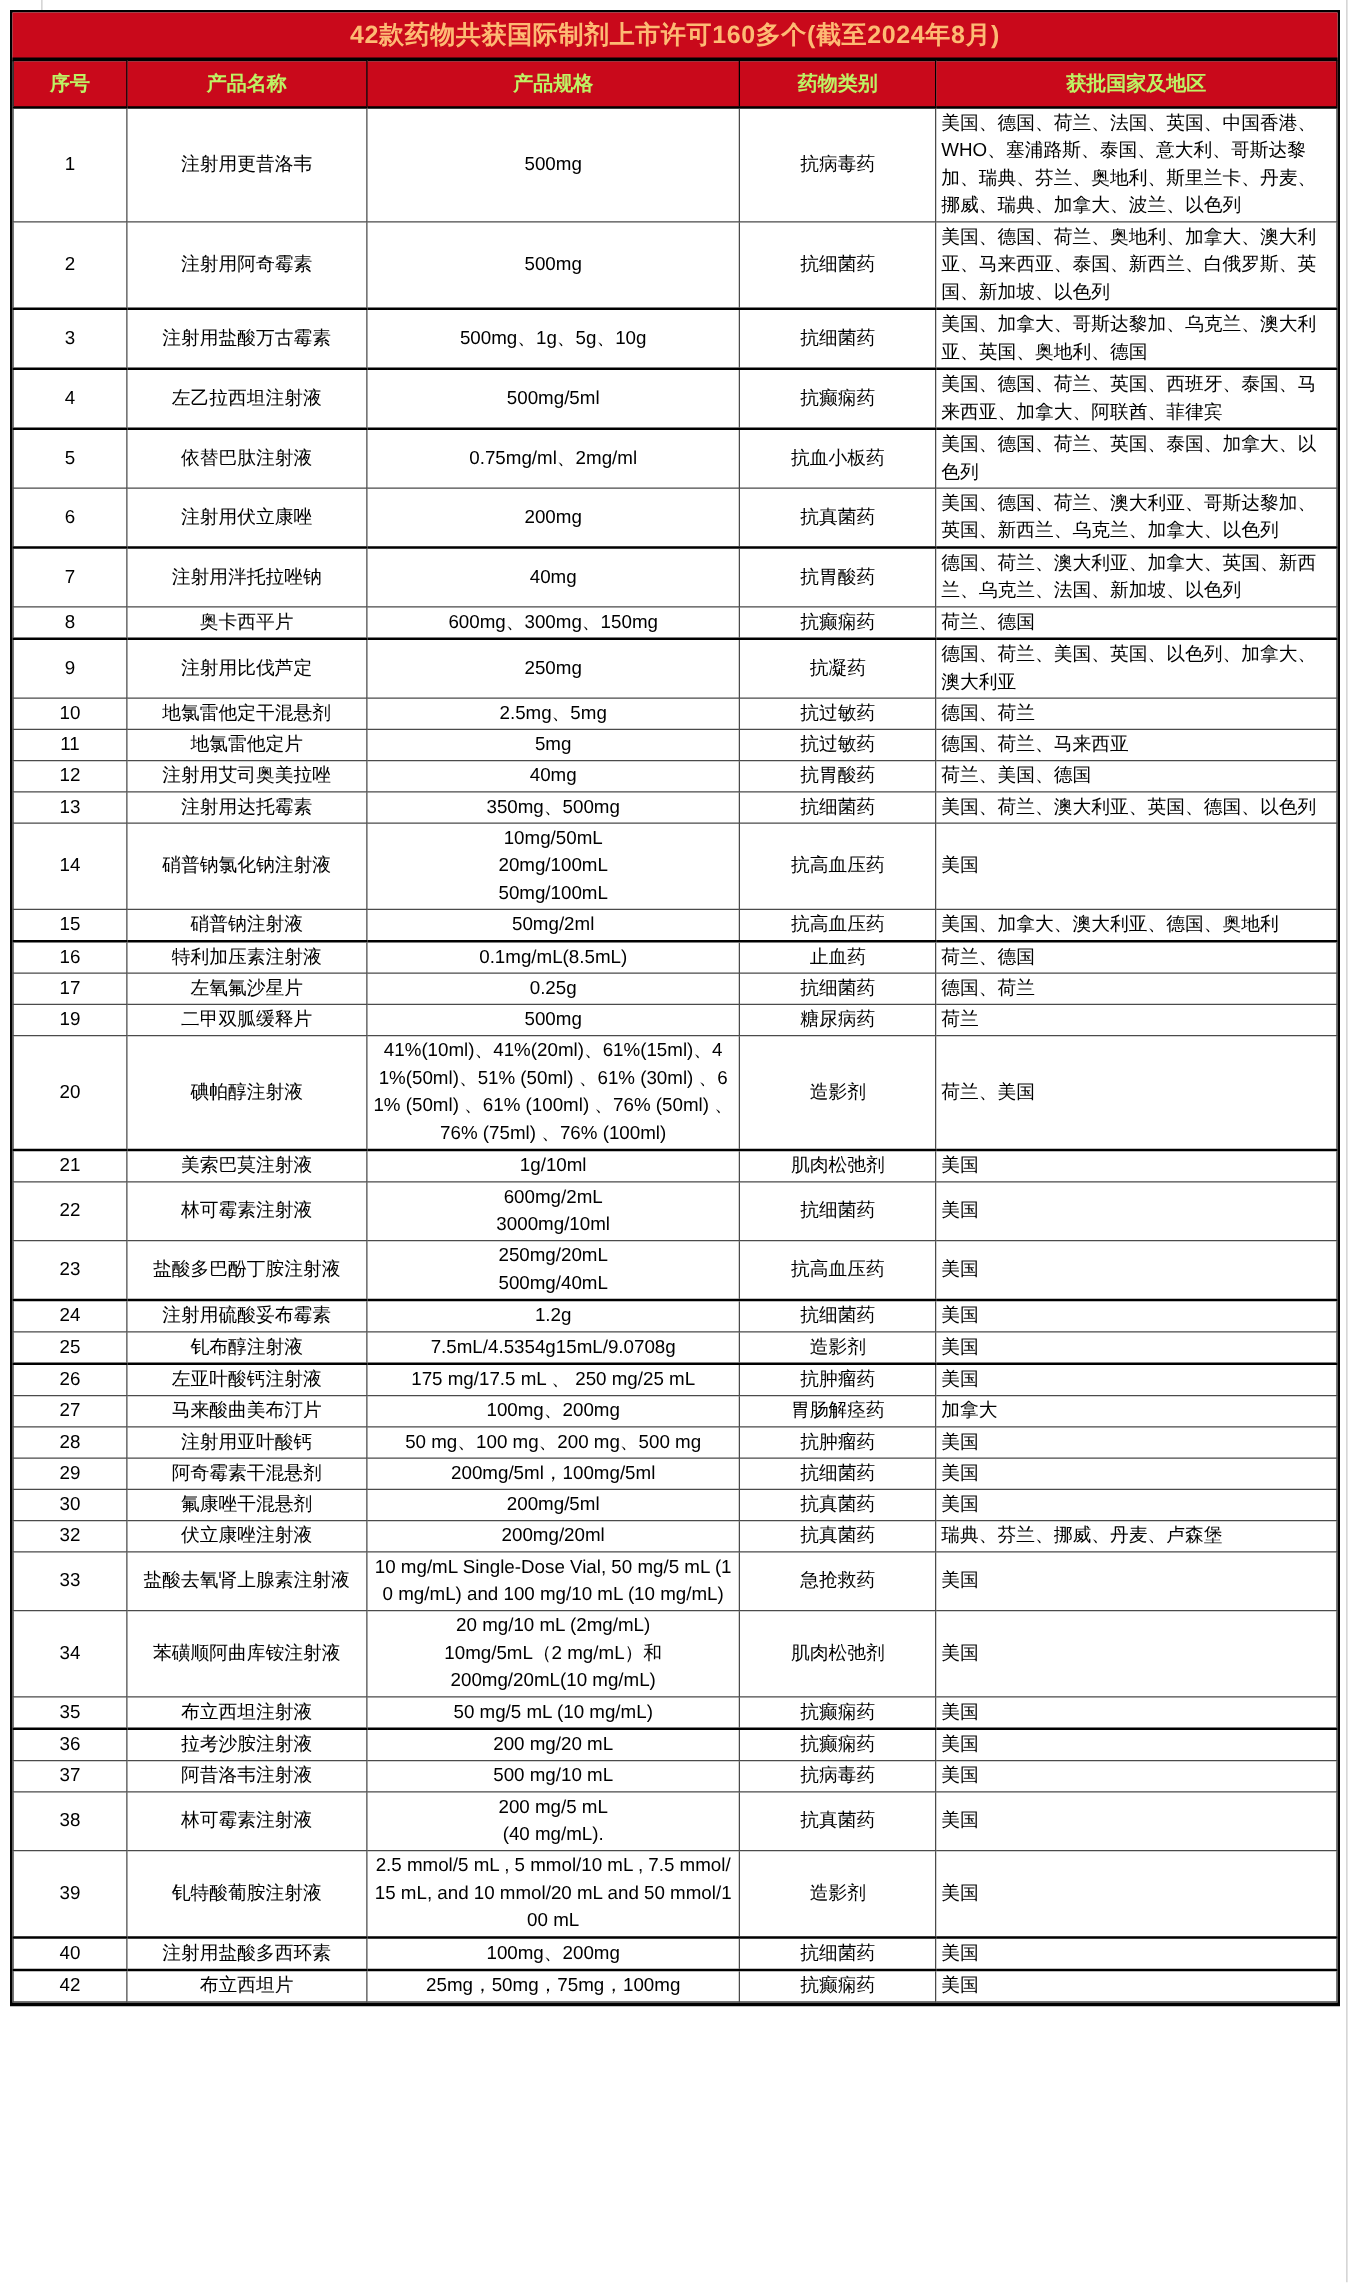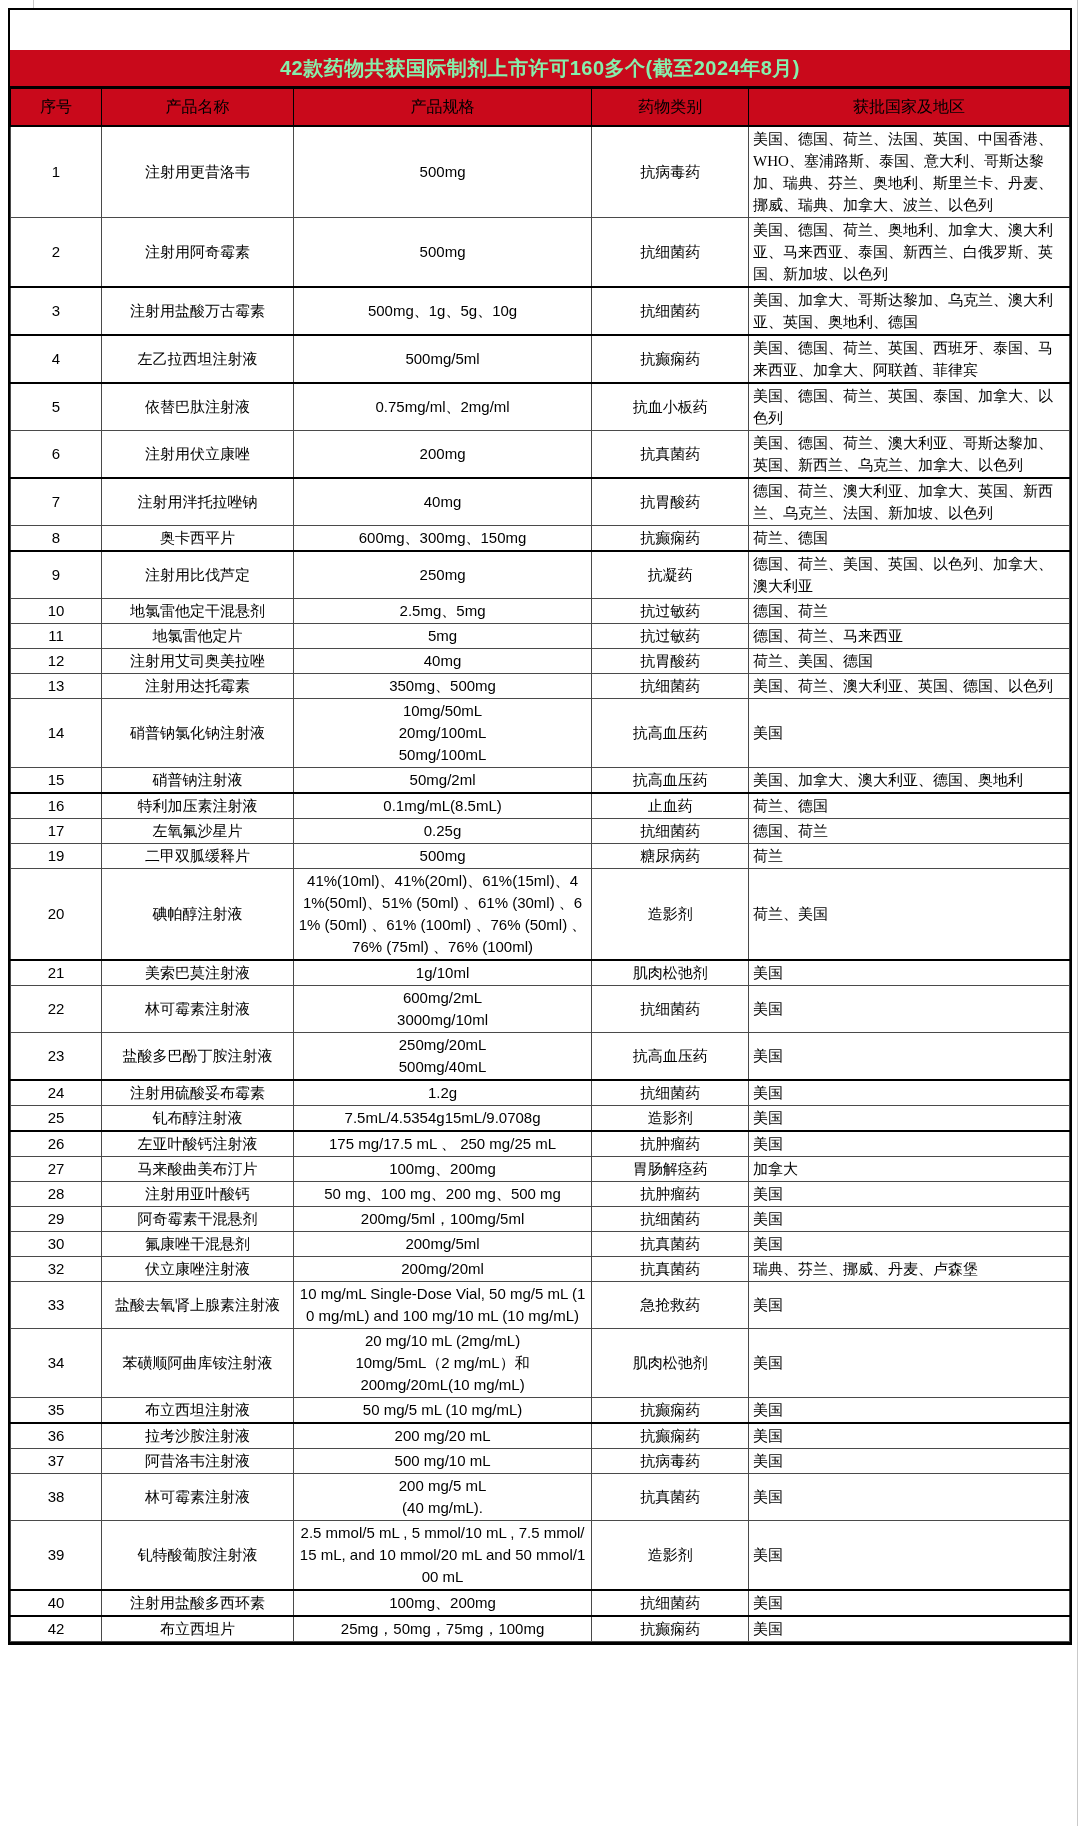--- a/index.html
+++ b/index.html
@@ -10,43 +10,42 @@
     -webkit-font-smoothing:antialiased;
   }
   .sheet-gridline-v{position:absolute;top:0;right:2px;width:1px;height:100%;background:#c9c9c9;}
   .sheet-gridline-top{position:absolute;top:0;left:33px;width:1px;height:8px;background:#c9c9c9;}
   .table-outer{
     position:absolute;left:8px;top:8px;width:1064px;
     border:2px solid #000;border-bottom-width:3px;
     background:#fff;box-sizing:border-box;
   }
   .title-bar{
-    background:var(--accent);color:#86efac;
+    background:var(--accent);color:#fdba74;
     font-size:20px;font-weight:bold;text-align:center;
     line-height:36px;height:36px;
     border-bottom:2px solid #000;
     letter-spacing:0.5px;
-    margin-top:40px;
   }
   table{border-collapse:collapse;width:100%;table-layout:fixed;}
   thead th{
-    background:var(--accent);color:#000000;
-    font-size:16px;font-weight:normal;text-align:center;
+    background:var(--accent);color:#bef264;
+    font-size:16px;font-weight:bold;text-align:center;
     height:36px;border:1px solid #000;border-bottom:2px solid #000;
     padding:0 2px;
   }
   tbody td{
     border:1px solid #4a4a4a;
     font-size:15px;line-height:22px;
     padding:1px 3px;vertical-align:middle;
     text-align:center;
     word-break:break-all;
   }
   tbody tr.thick td{border-top:2px solid #000;}
-  td.col-regions{text-align:left;padding-left:4px;font-family:Liberation Serif, serif;}
+  td.col-regions{text-align:left;padding-left:4px;}
   td.col-spec{white-space:pre-line;}
   td.col-no{font-size:15px;}
 </style>
 </head>
 <body style="--accent: #C9091B;">
 
 <div class="sheet-gridline-top"></div>
 <div class="sheet-gridline-v"></div>
 
 <div class="table-outer">

